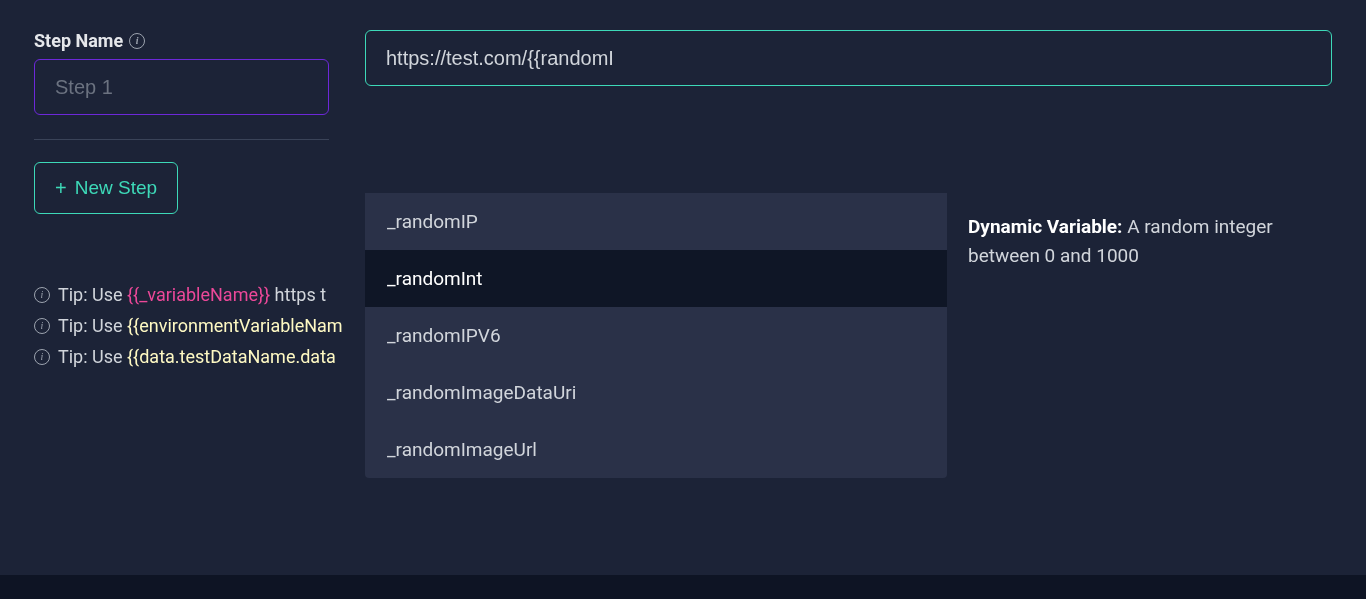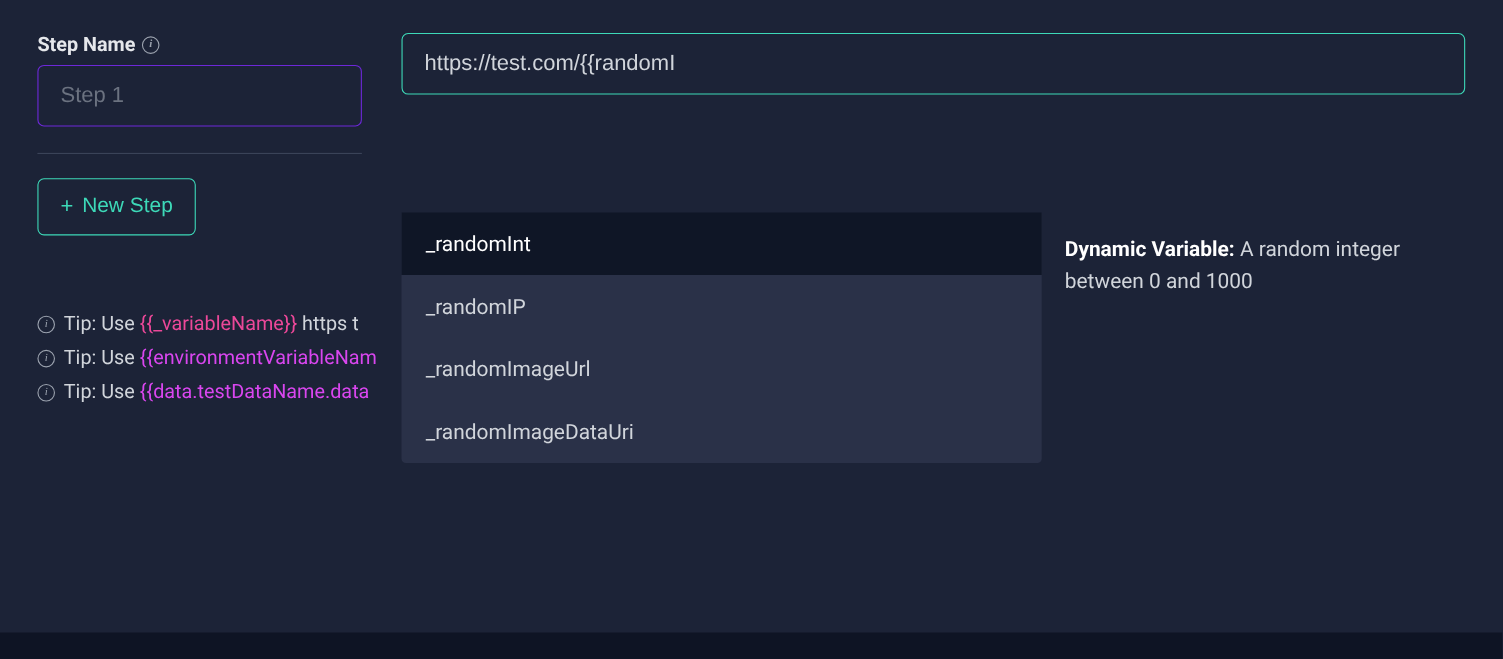--- a/index.html
+++ b/index.html
@@ -114,21 +114,21 @@
       border: 1.5px solid #9ca3af;
       border-radius: 50%;
       font-size: 10px;
       font-style: italic;
       font-family: Georgia, serif;
       color: #9ca3af;
       line-height: 1;
       flex-shrink: 0;
     }
     .code-blue { color: #ec4899; }
-    .code-orange { color: #d946ef; }
+    .code-orange { color: #fef9c3; }
     .autocomplete {
       position: absolute;
       left: 365px;
       top: 193px;
       width: 582px;
       background: #2a3148;
       border-radius: 0 0 4px 4px;
       z-index: 10;
     }
     .ac-item {
@@ -205,23 +205,24 @@
     <div class="tip-line">
       <span class="tip-info-icon">i</span>
       <span>
         <span>Tip: Use </span><span class="code-orange">{{data.testDataName.data</span><span></span>
       </span>
     </div>
   </div>
 </div>
 
 <div class="autocomplete">
+  <div class="ac-item">_randomIP</div>
   <div class="ac-item active">_randomInt</div>
-  <div class="ac-item">_randomIP</div>
+  <div class="ac-item">_randomIPV6</div>
+  <div class="ac-item">_randomImageDataUri</div>
   <div class="ac-item">_randomImageUrl</div>
-  <div class="ac-item">_randomImageDataUri</div>
 </div>
 
 <div class="hint-panel">
   <span class="hint-label">Dynamic Variable:</span><span> A random integer between 0 and 1000</span>
 </div>
 
 <div class="footer-bar"></div>
 
 </body></html>

